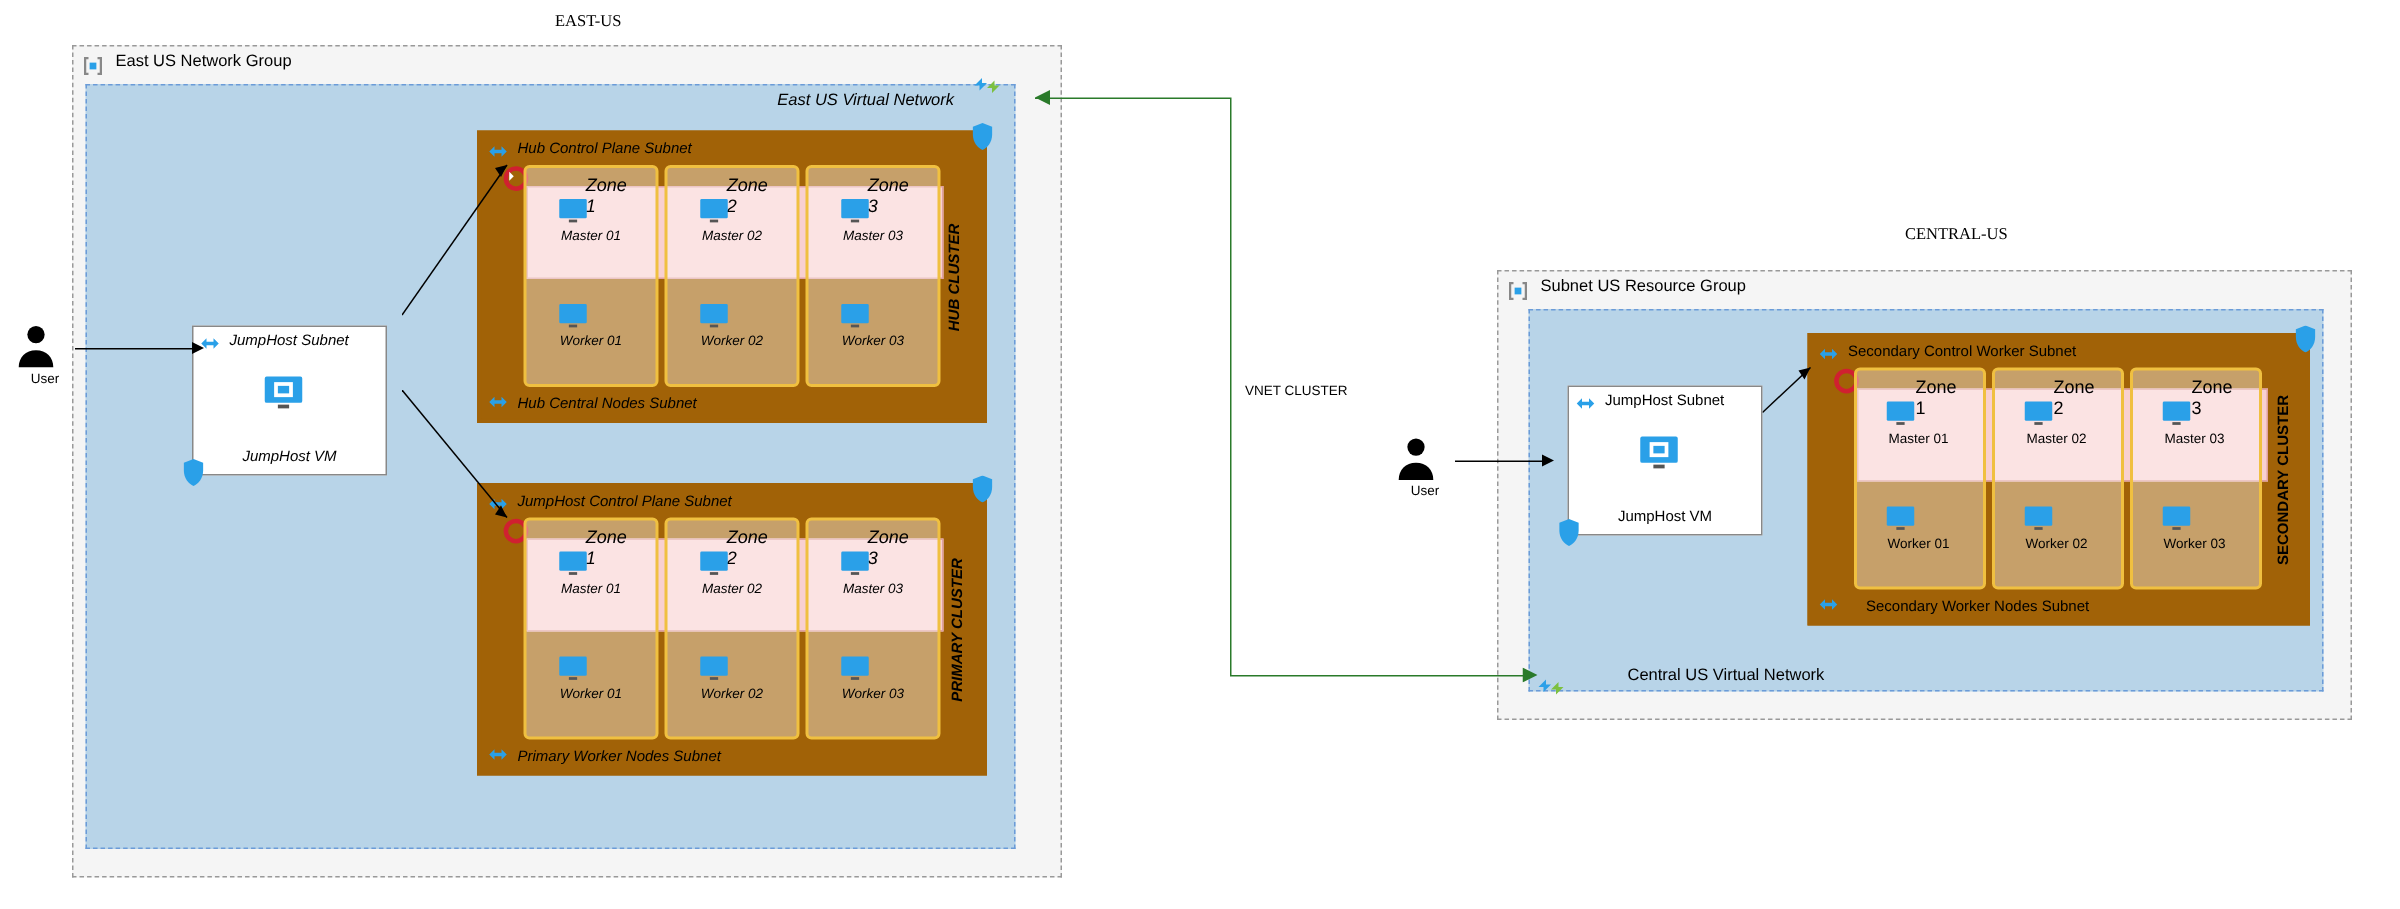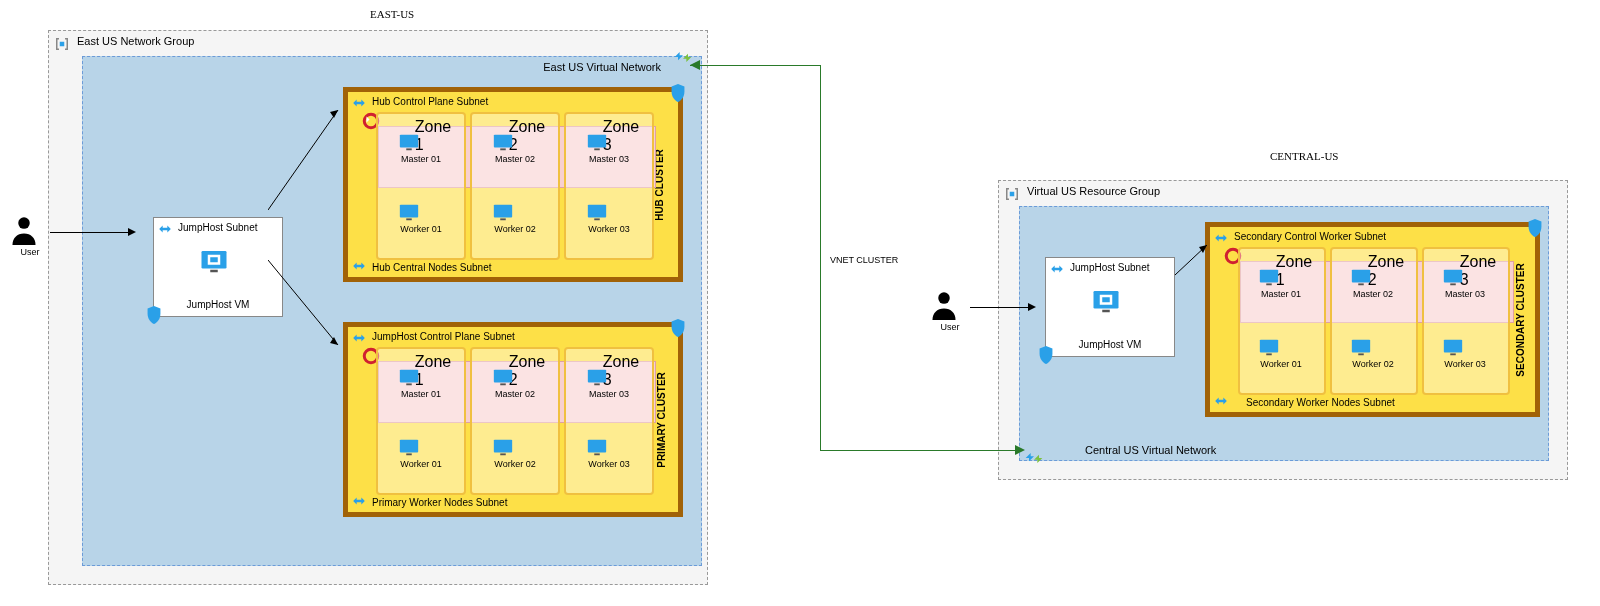--- a/index.html
+++ b/index.html
@@ -23,40 +23,40 @@
   .rg-title { position: absolute; top: 4px; left: 28px; font-size: 11px; }
   .vnet-box {
     position: absolute;
     border: 1px dashed #6b9bd8;
     background: #b8d4e8;
   }
   .vnet-title { position: absolute; font-size: 11px; }
   .subnet-title { position: absolute; top: 4px; left: 24px; font-size: 10px; }
   .cluster-box {
     position: absolute;
-    background: #fde047;
-    border: 5px solid #a16207;
+    background: #a16207;
+    border: 3px solid #a16207;
   }
   .cluster-label {
     position: absolute;
     right: 4px;
     top: 50%;
     transform: translateY(-50%) rotate(-90deg);
     transform-origin: center;
     font-size: 10px;
     font-weight: bold;
     white-space: nowrap;
   }
   .zone-box {
     position: absolute;
     border: 2px solid #f0c040;
     border-radius: 4px;
     background: rgba(255,255,255,0.4);
   }
-  .zone-title { position: absolute; top: 4px; left: 50%; transform: translateX(-50%); font-size: 16px; margin-left: 12px; }
+  .zone-title { position: absolute; top: 4px; left: 50%; transform: translateX(-50%); font-size: 12px; margin-left: 12px; }
   .master-row {
     position: absolute;
     background: #f8d0d0;
     border: 1px solid #e0a0a0;
   }
   .node {
     position: absolute;
     text-align: center;
   }
   .node-label { font-size: 9px; display: block; margin-top: 2px; }
@@ -86,21 +86,21 @@
 <div class="label region-label" style="left:370px;top:8px;">EAST-US</div>
 <div class="label region-label" style="left:1270px;top:150px;">CENTRAL-US</div>
 
 <div class="rg-box" style="left:48px;top:30px;width:660px;height:555px;">
   <svg class="icon" style="position:absolute;left:4px;top:4px;" width="18" height="18" viewBox="0 0 24 24">
       <path fill="#888" d="M4 4h4v2H6v12h2v2H4zM20 4h-4v2h2v12h-2v2h4z"></path>
       <rect x="9" y="9" width="6" height="6" fill="#2aa0e8"></rect>
     </svg>
   <div class="rg-title">East US Network Group</div>
 
-  <div class="vnet-box" style="left:33px;top:25px;width:620px;height:510px;">
+  <div class="vnet-box" style="left:8px;top:25px;width:620px;height:510px;font-style:italic;">
     <div class="vnet-title" style="top:4px;right:40px;">East US Virtual Network</div>
     <svg class="icon" style="position:absolute;right:8px;top:-10px;" width="20" height="20" viewBox="0 0 24 24">
         <path fill="#2aa0e8" d="M2 12l6-6v4h4l-6 6v-4H2z"></path>
         <path fill="#7cc040" d="M22 12l-6 6v-4h-4l6-6v4h4z"></path>
       </svg>
 
     <div class="jumphost-box" style="left:70px;top:160px;width:130px;height:100px;">
       <svg class="icon" style="position:absolute;left:4px;top:4px;" width="14" height="14" viewBox="0 0 24 24">
           <path fill="#2aa0e8" d="M2 12l6-6v4h8V6l6 6-6 6v-4H8v4z"></path>
         </svg>
@@ -286,21 +286,21 @@
 <svg style="position:absolute;left:268px;top:260px;" width="80" height="100">
     <line x1="0" y1="0" x2="70" y2="85" stroke="#000" stroke-width="1"></line>
     <polygon points="70,85 62,83 66,77" fill="#000"></polygon>
   </svg>
 
 <div class="rg-box" style="left:998px;top:180px;width:570px;height:300px;">
   <svg class="icon" style="position:absolute;left:4px;top:4px;" width="18" height="18" viewBox="0 0 24 24">
       <path fill="#888" d="M4 4h4v2H6v12h2v2H4zM20 4h-4v2h2v12h-2v2h4z"></path>
       <rect x="9" y="9" width="6" height="6" fill="#2aa0e8"></rect>
     </svg>
-  <div class="rg-title">Virtual US Resource Group</div>
+  <div class="rg-title">Subnet US Resource Group</div>
 
   <div class="vnet-box" style="left:20px;top:25px;width:530px;height:255px;">
     <div class="vnet-title" style="bottom:4px;left:28px;margin-left:37px;">Central US Virtual Network</div>
     <svg class="icon" style="position:absolute;left:4px;bottom:-8px;" width="20" height="20" viewBox="0 0 24 24">
         <path fill="#2aa0e8" d="M2 12l6-6v4h4l-6 6v-4H2z"></path>
         <path fill="#7cc040" d="M22 12l-6 6v-4h-4l6-6v4h4z"></path>
       </svg>
 
     <div class="jumphost-box" style="left:25px;top:50px;width:130px;height:100px;">
       <svg class="icon" style="position:absolute;left:4px;top:4px;" width="14" height="14" viewBox="0 0 24 24">

